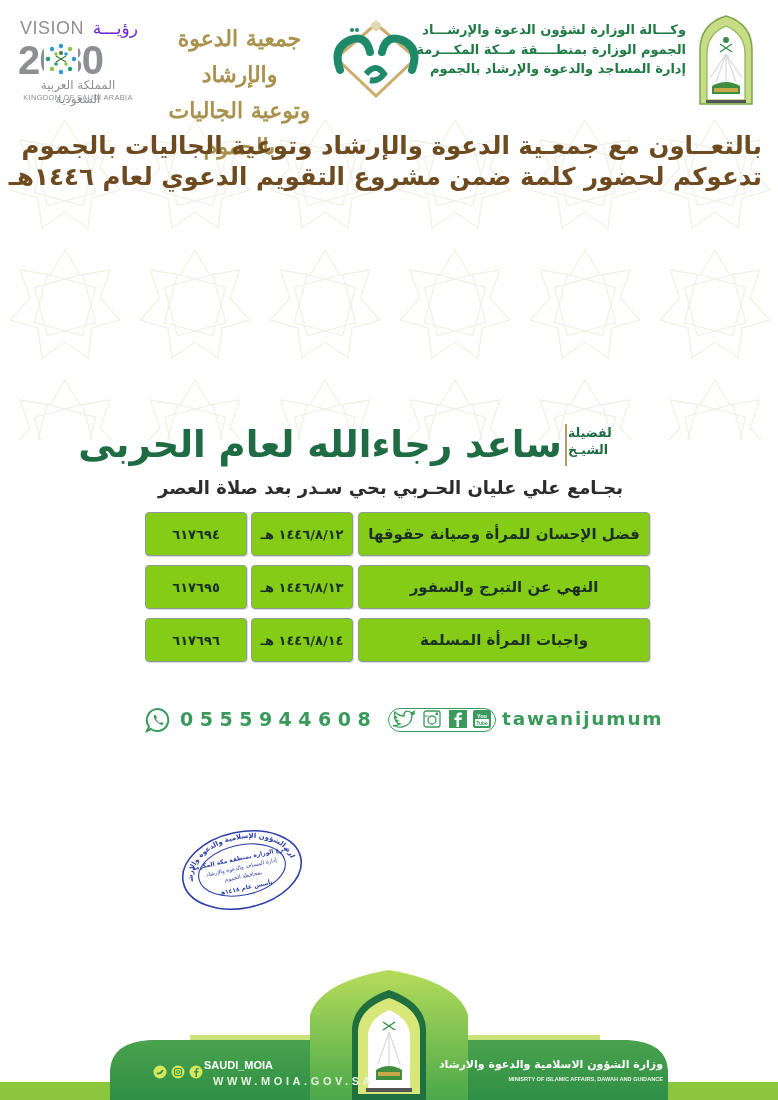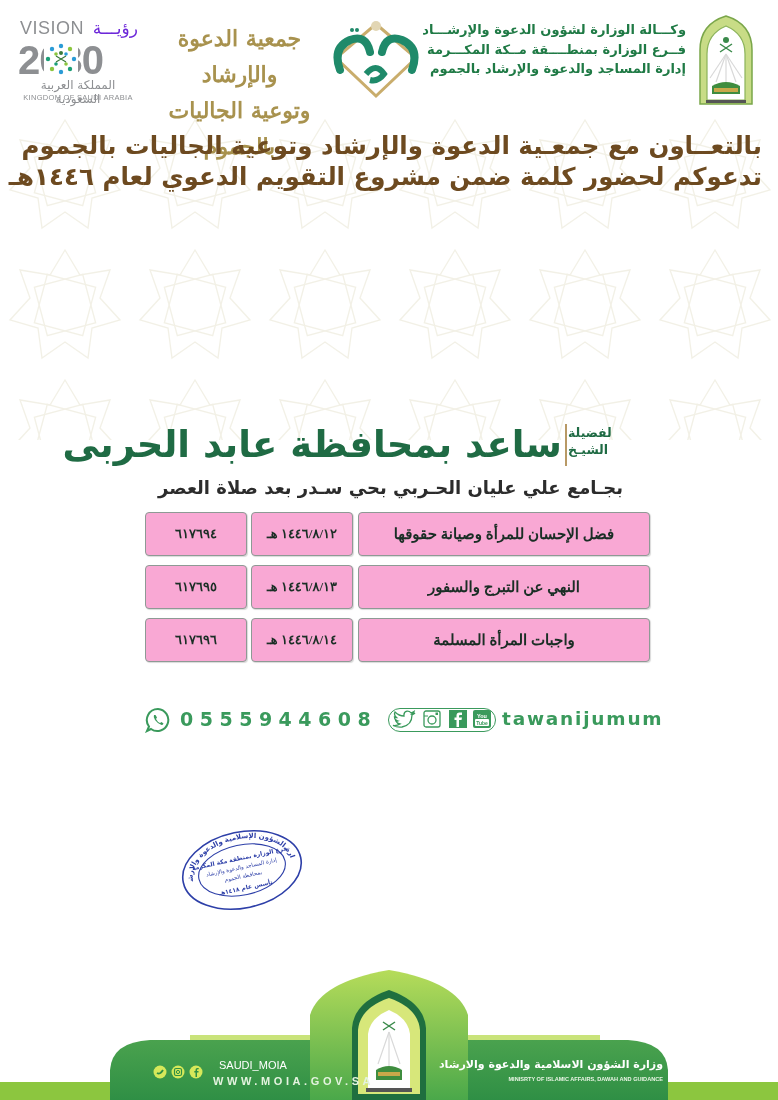--- a/index.html
+++ b/index.html
@@ -67,24 +67,24 @@
       position: absolute; left: 198px; top: 475px; width: 425px;
       direction: rtl; text-align: right;
       font-weight: bold; font-size: 18px; line-height: 26px; color: #2c2c2c; white-space: nowrap;
     }
 
     
     .schedule { position: absolute; left: 145px; top: 512px; width: 505px; }
     .row { position: relative; height: 44px; margin-bottom: 9px; }
     .cell {
       position: absolute; top: 0; height: 44px;
-      background: #f9a8d4; border: 1.5px solid #8e9a95; border-radius: 4px;
+      background: #84cc16; border: 1.5px solid #8e9a95; border-radius: 4px;
       box-shadow: 1px 1px 1px rgba(0,0,0,0.15);
       display: flex; align-items: center; justify-content: center;
-      direction: rtl; font-weight: bold; color: #1a2e25; white-space: nowrap; font-family: Liberation Serif, serif;
+      direction: rtl; font-weight: bold; color: #1a2e25; white-space: nowrap;
     }
     .cell.title { left: 213px; width: 292px; font-size: 15px; }
     .cell.date  { left: 106px; width: 102px; font-size: 13px; }
     .cell.code  { left: 0;     width: 102px; font-size: 13px; }
 
     
     .contact { position: absolute; left: 0; top: 705px; width: 778px; height: 30px; }
     .wa-icon { position: absolute; left: 145px; top: 2px; width: 26px; height: 26px; }
     .phone {
       position: absolute; left: 180px; top: 0; font-family: "DejaVu Sans", sans-serif;
@@ -101,22 +101,22 @@
     }
 
     
     .stamp { position: absolute; left: 178px; top: 824px; width: 128px; height: 92px; }
 
     
     .footer { position: absolute; left: 0; top: 960px; width: 778px; height: 140px; }
     .footer svg { position: absolute; left: 0; top: 0; }
     .f-social { position: absolute; left: 153px; top: 1065px; }
     .f-handle {
-      position: absolute; left: 219px; top: 1059px;
-      font-family: "Liberation Sans", sans-serif; font-weight: normal; font-size: 11px; color: #ffffff;
+      position: absolute; left: 204px; top: 1059px;
+      font-family: "Liberation Sans", sans-serif; font-weight: bold; font-size: 11px; color: #ffffff;
     }
     .f-url {
       position: absolute; left: 213px; top: 1075px;
       font-family: "Liberation Sans", sans-serif; font-weight: bold; font-size: 11px; color: #e4f3df; letter-spacing: 3.6px; text-align: center;
     }
     .f-ministry-ar {
       position: absolute; left: 458px; top: 1058px; width: 205px;
       direction: rtl; text-align: right;
       font-weight: bold; font-size: 11px; color: #ffffff; white-space: nowrap;
     }
@@ -155,21 +155,21 @@
     </g>
     <path d="M24 30 L36 38 M36 30 L24 38" stroke="#3a8a4a" stroke-width="1.5"></path>
     <circle cx="30" cy="26" r="3" fill="#3a8a4a"></circle>
     <path d="M16 72 Q30 64 44 72 L44 80 L16 80 Z" fill="#3f8d3f"></path>
     <rect x="18" y="74" width="24" height="4" fill="#c8a84a"></rect>
     <rect x="10" y="86" width="40" height="3" fill="#555"></rect>
   </svg>
 
   <div class="ministry-lines">
     <div>وكـــالة الوزارة لشؤون الدعوة والإرشـــاد</div>
-    <div>فــرع الوزارة بمنطــــقة مــكة المكـــرمة</div>
+    <div>الجموم الوزارة بمنطــــقة مــكة المكـــرمة</div>
     <div>إدارة المساجد والدعوة والإرشاد بالجموم</div>
   </div>
 
   <svg class="tawasul-logo" viewBox="0 0 92 82">
     <path d="M46 6 L86 40 L46 78 L6 40 Z" fill="none" stroke="#c9ad6c" stroke-width="3"></path>
     <circle cx="46" cy="8" r="5" fill="#e2d6b4"></circle>
     <path d="M10 52 Q2 30 20 22 Q36 16 40 34" fill="none" stroke="#1f8a6a" stroke-width="8" stroke-linecap="round"></path>
     <path d="M82 52 Q90 30 72 22 Q56 16 52 34" fill="none" stroke="#1f8a6a" stroke-width="8" stroke-linecap="round"></path>
     <circle cx="22" cy="12" r="2" fill="#1f8a6a"></circle>
       <circle cx="27" cy="12" r="2" fill="#1f8a6a"></circle>
@@ -212,21 +212,21 @@
 <div class="intro">
   <div>بالتعــاون مع جمعـية الدعوة والإرشاد وتوعية الجاليات بالجموم</div>
   <div>تدعوكم  لحضور  كلمة ضمن مشروع التقويم الدعوي لعام ١٤٤٦هـ</div>
 </div>
 
 <div class="speaker-title">
   <div>لفضيلة</div>
   <div>الشيـخ</div>
 </div>
 <div class="speaker-divider"></div>
-<div class="speaker-name">ساعد بمحافظة عابد الحربى</div>
+<div class="speaker-name">ساعد رجاءالله لعام الحربى</div>
 <div class="venue">بجـامع علي عليان الحـربي بحي سـدر بعد صلاة العصر</div>
 
 <div class="schedule">
   <div class="row">
     <div class="cell title">فضل الإحسان للمرأة وصيانة حقوقها</div>
     <div class="cell date">١٤٤٦/٨/١٢ هـ</div>
     <div class="cell code">٦١٧٦٩٤</div>
   </div>
   <div class="row">
     <div class="cell title">النهي عن التبرج والسفور</div>

